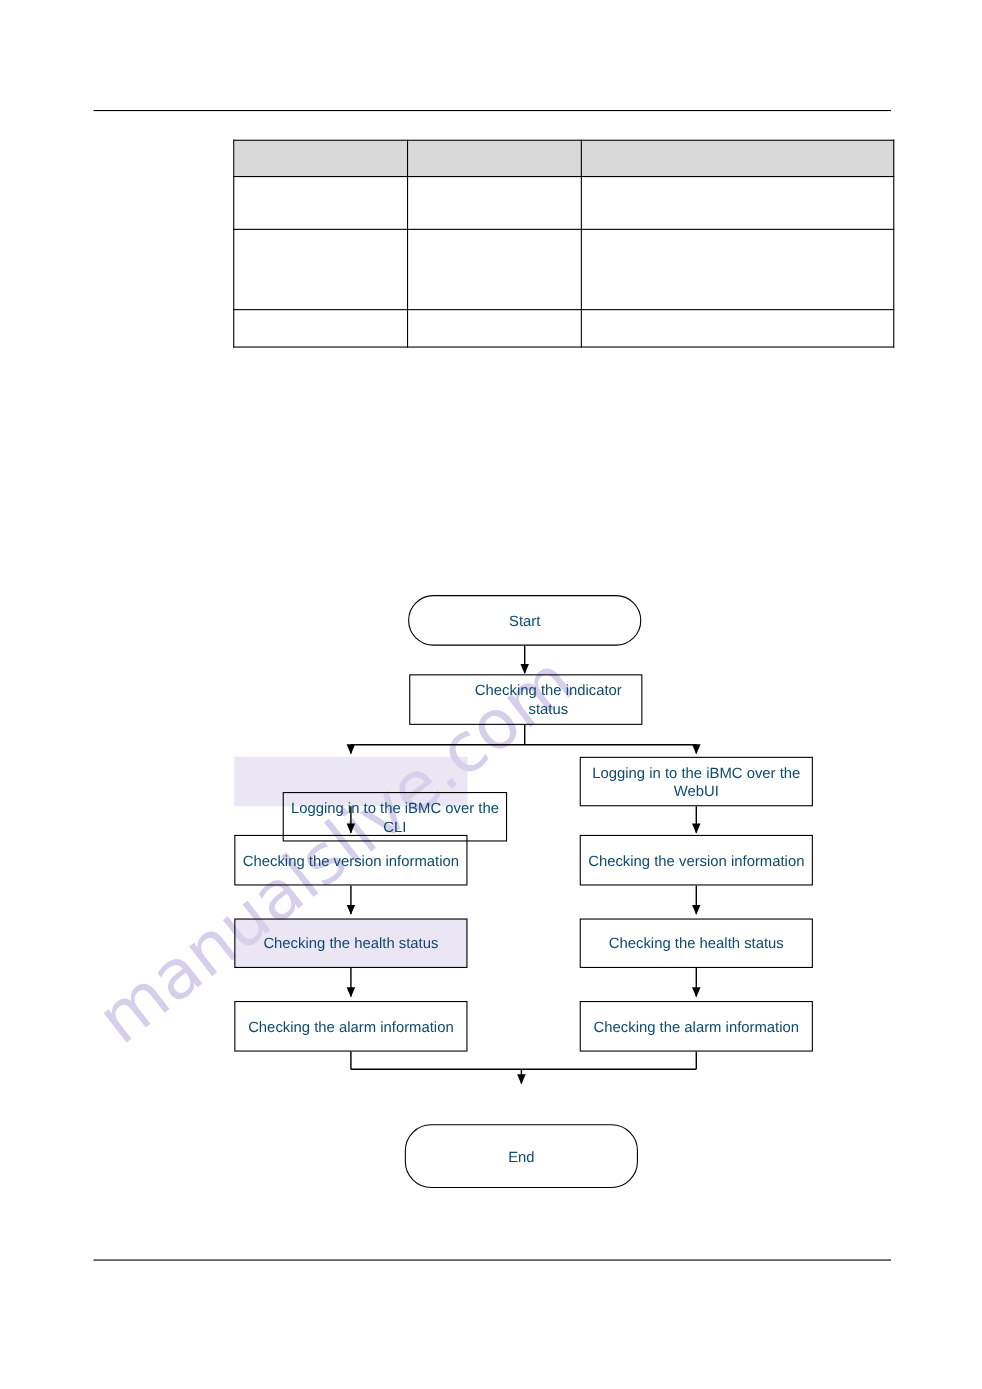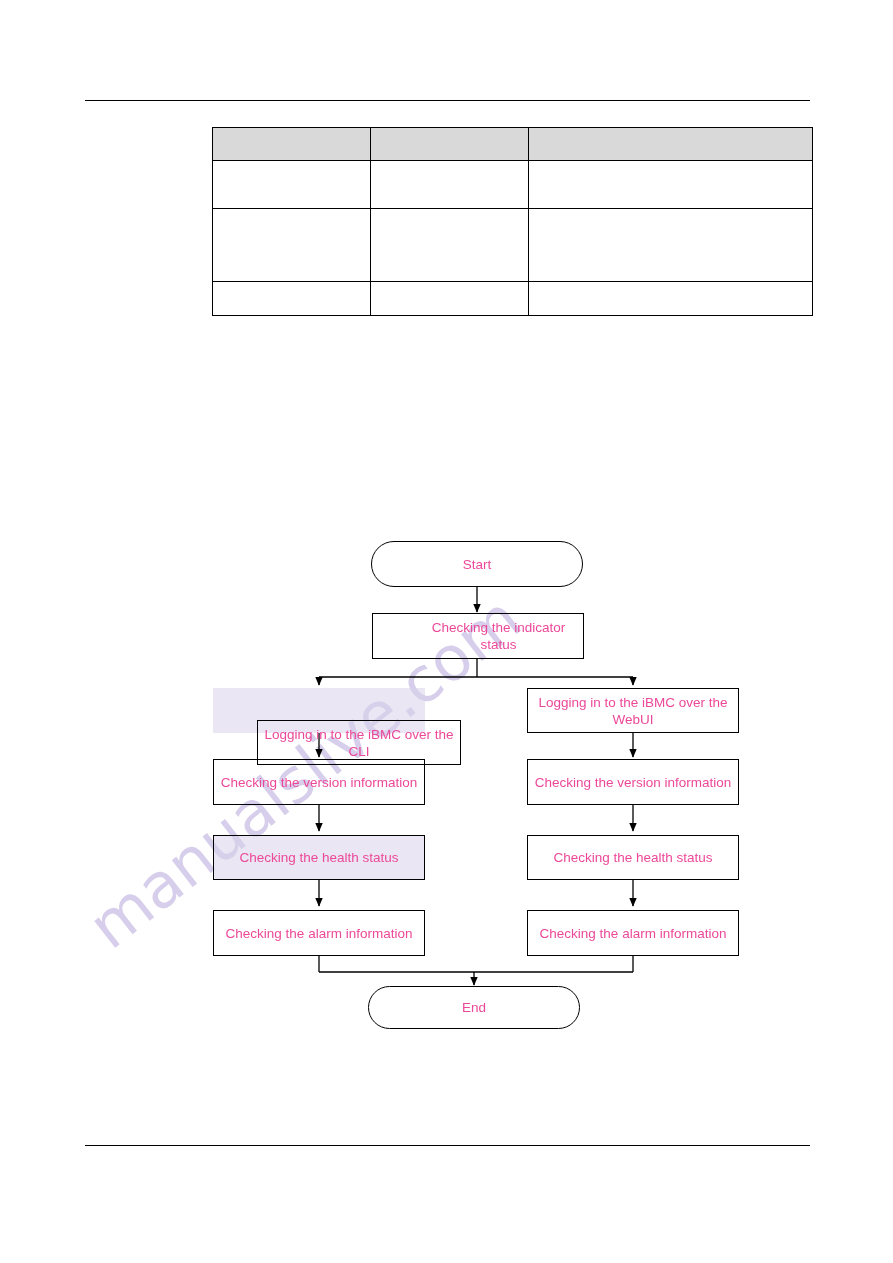--- a/index.html
+++ b/index.html
@@ -83,21 +83,21 @@
     position: absolute;
     box-sizing: border-box;
     border: 1px solid #000000;
     background: transparent;
     display: flex;
     align-items: center;
     justify-content: center;
     text-align: center;
     font-size: 13.5px;
     line-height: 17px;
-    color: #ec4899;
+    color: #0c4a6e;
     padding: 0 4px;
   }
   .node.term {
     border-radius: 24px;
   }
   
   .tinted {
     position: absolute;
     background: #d9d2ea;
     opacity: .55;
@@ -192,14 +192,14 @@
   <div class="node" style="left:527px; top:759px; width:212px; height:46px;">Checking the version information</div>
 
   <div class="node" style="left:213px; top:835px; width:212px; height:45px;">Checking the health status</div>
 
   <div class="node" style="left:527px; top:835px; width:212px; height:45px;">Checking the health status</div>
 
   <div class="node" style="left:213px; top:910px; width:212px; height:46px;">Checking the alarm information</div>
 
   <div class="node" style="left:527px; top:910px; width:212px; height:46px;">Checking the alarm information</div>
 
-  <div class="node term" style="left:368px; top:986px; width:212px; height:43px;">End</div>
+  <div class="node term" style="left:368px; top:1022px; width:212px; height:58px;">End</div>
 </div>
 
 </body></html>

